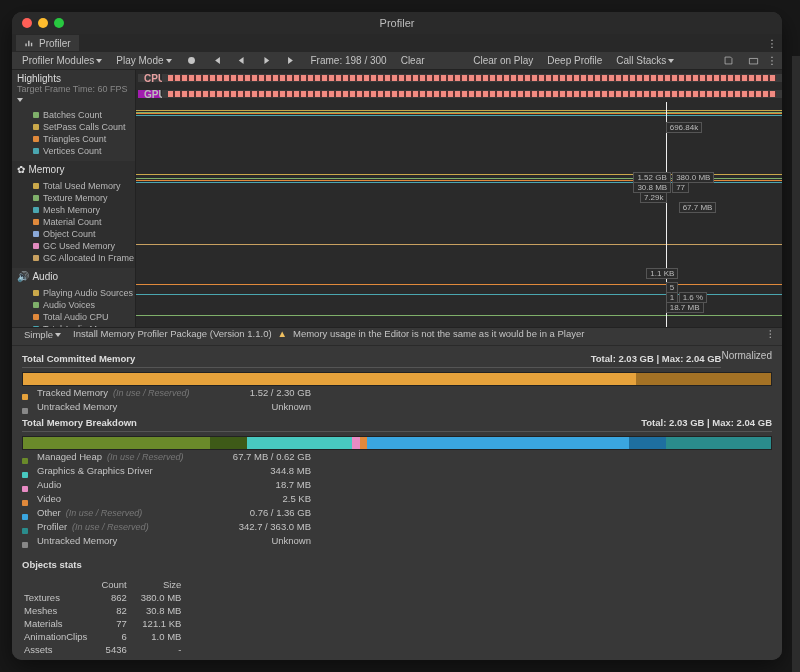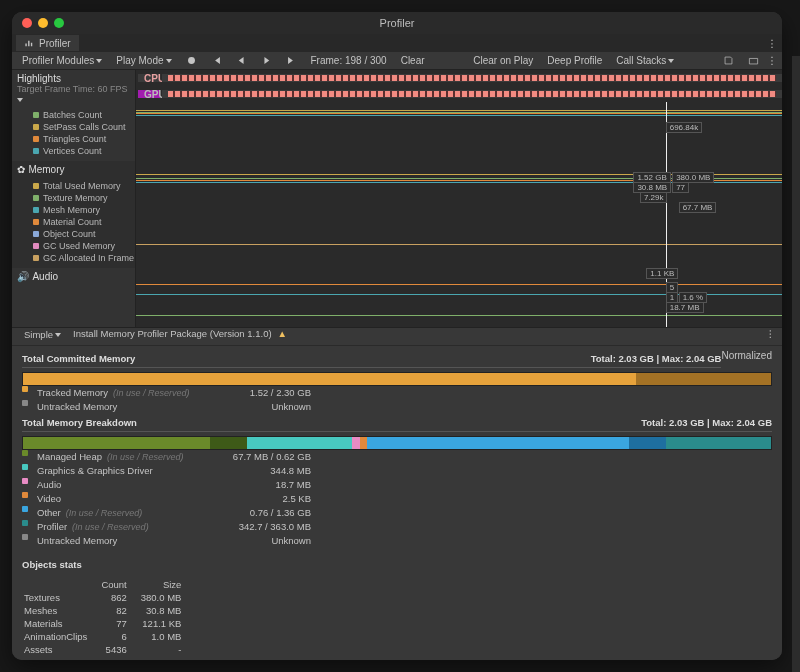--- a/index.html
+++ b/index.html
@@ -42,21 +42,21 @@
   
   .bottom { flex:1; background:#383838; overflow:auto; padding:0 10px 10px 10px; font-size:9.5px; }
   .btoolbar { height:18px; display:flex; align-items:flex-start; gap:6px; margin:0 -10px 4px -10px; padding:0 6px; background:#383838; border-bottom:1px solid #2a2a2a;}
   .warn{color:#f0c060;}
   .norm { float:right; color:#c4c4c4; font-size:10px; }
   .sec-title { color:#ddd; font-weight:600; border-bottom:1px solid #555; padding:3px 0; margin-top:0; display:flex; justify-content:space-between;}
   .barrow { height:14px; border:1px solid #222; margin-top:4px; display:flex;}
   .seg{height:100%;}
   .legrow{display:flex;align-items:center;gap:5px;line-height:14px;}
   .legval{width:110px;text-align:right;margin-left:4px;}
-  .leglbl{width:170px;display:flex;align-items:flex-start;gap:5px;}
+  .leglbl{width:170px;display:flex;align-items:flex-end;gap:5px;}
   .muted{color:#777;font-style:italic;font-size:9px;}
   .stats-tbl{margin-top:4px}
   .stats-tbl td{padding:0 6px;text-align:right;}
   .stats-tbl td:first-child{text-align:left;padding-left:0;}
   .scrollbar{width:8px;background:#2c2c2c;position:absolute;top:56px;bottom:0;right:0;}
 </style>
 </head>
 <body>
 
 <div class="win">
@@ -162,20 +162,26 @@
           <div class="mi"><span class="sw" style="background:#8aa8d8"></span>Object Count</div>
           <div class="mi"><span class="sw" style="background:#e28bbf"></span>GC Used Memory</div>
           <div class="mi"><span class="sw" style="background:#c8a060"></span>GC Allocated In Frame</div>
         </div>
       <div class="mod-sec">
         <div class="mod-title">
             <span>🔊</span>
             <span>Audio</span>
           </div>
       </div>
+      <div class="mod-items" id="aud-items">
+          <div class="mi"><span class="sw" style="background:#caa84a"></span>Playing Audio Sources</div>
+          <div class="mi"><span class="sw" style="background:#7fb06a"></span>Audio Voices</div>
+          <div class="mi"><span class="sw" style="background:#e0893b"></span>Total Audio CPU</div>
+          <div class="mi"><span class="sw" style="background:#4aa6b0"></span>Total Audio Memory</div>
+        </div>
     </div>
 
     <div class="charts">
       <div class="chart-hdr">
         <div class="lane" style="width:22px">
             <span>CPU</span>
           </div>
         <div class="lane" style="flex:1">
             <div class="bar"></div>
           </div>
@@ -229,20 +235,21 @@
   </div>
 
   <div class="bottom">
     <div class="btoolbar">
       <div class="tb-btn">
           <span>Simple</span> 
           <span class="tri-d"></span>
         </div>
       <span>Install Memory Profiler Package (Version 1.1.0)</span>
       <span class="warn">▲</span>
+      <span>Memory usage in the Editor is not the same as it would be in a Player</span>
       <div class="tb-sep"></div>
       <span class="dots">⋮</span>
     </div>
     <span class="norm">Normalized</span>
 
     <div class="sec-title">
         <span>Total Committed Memory</span>
         <span>Total: 2.03 GB | Max: 2.04 GB</span>
       </div>
     <div class="barrow">

